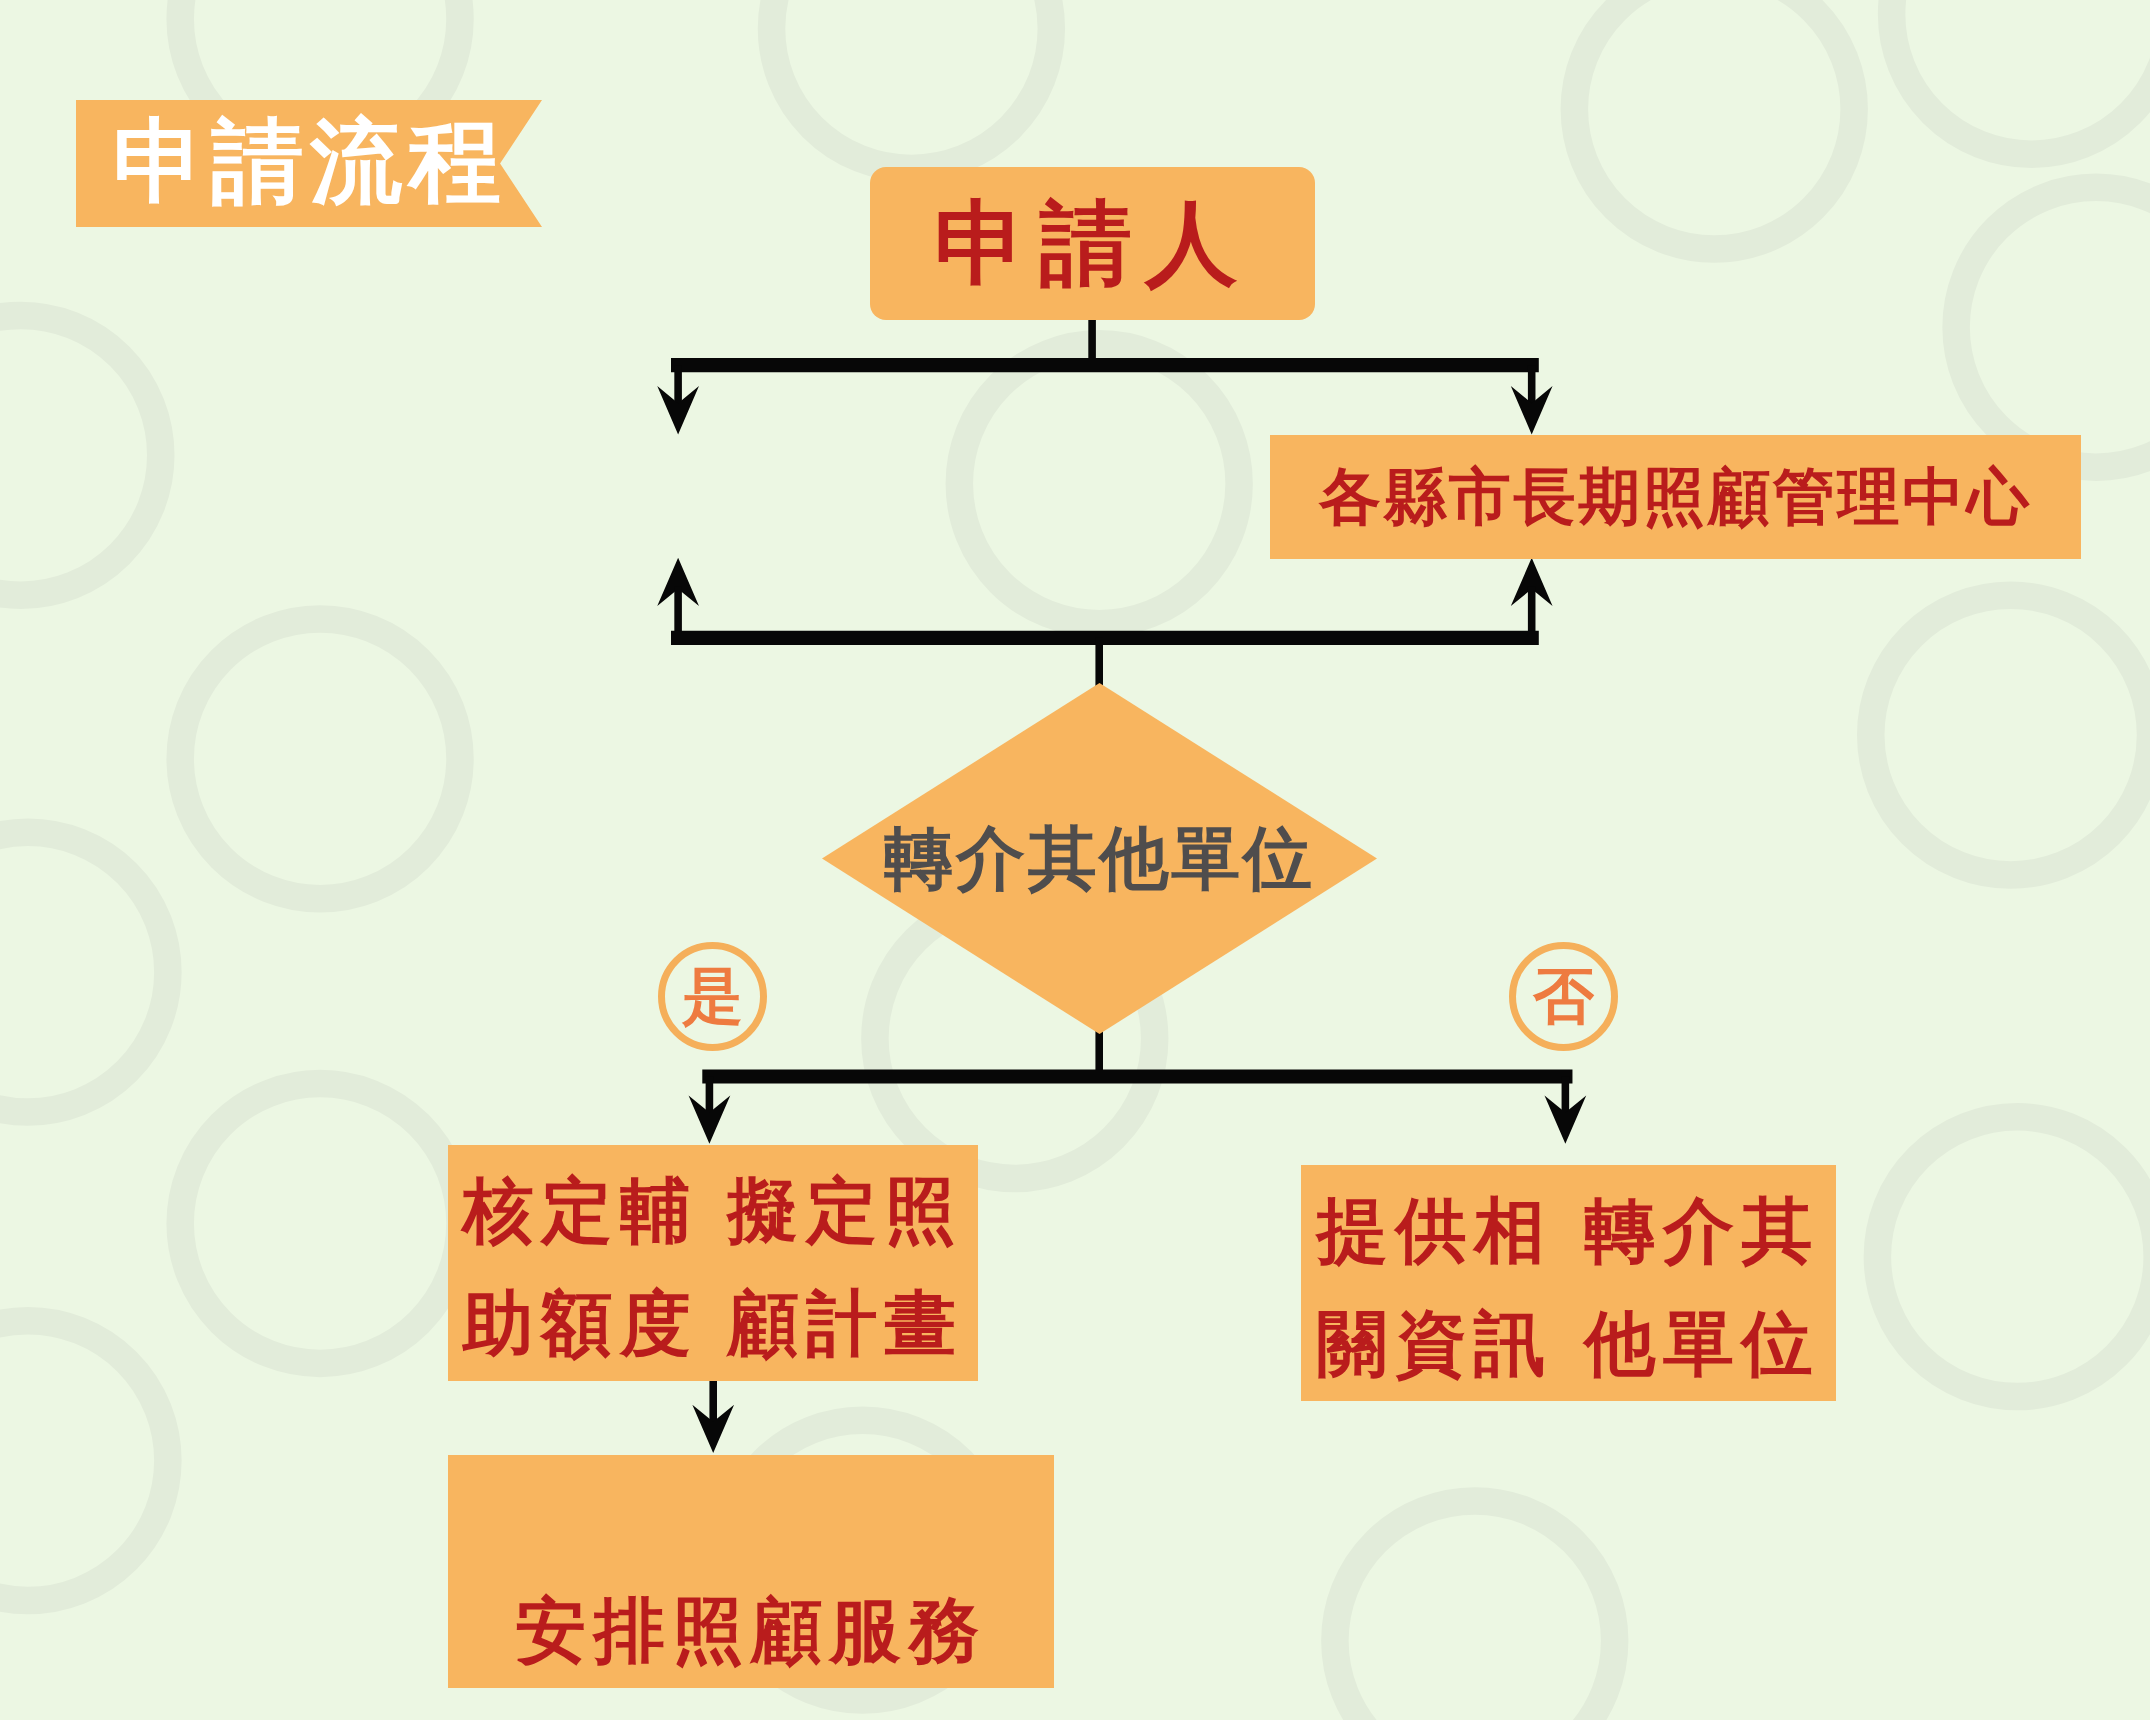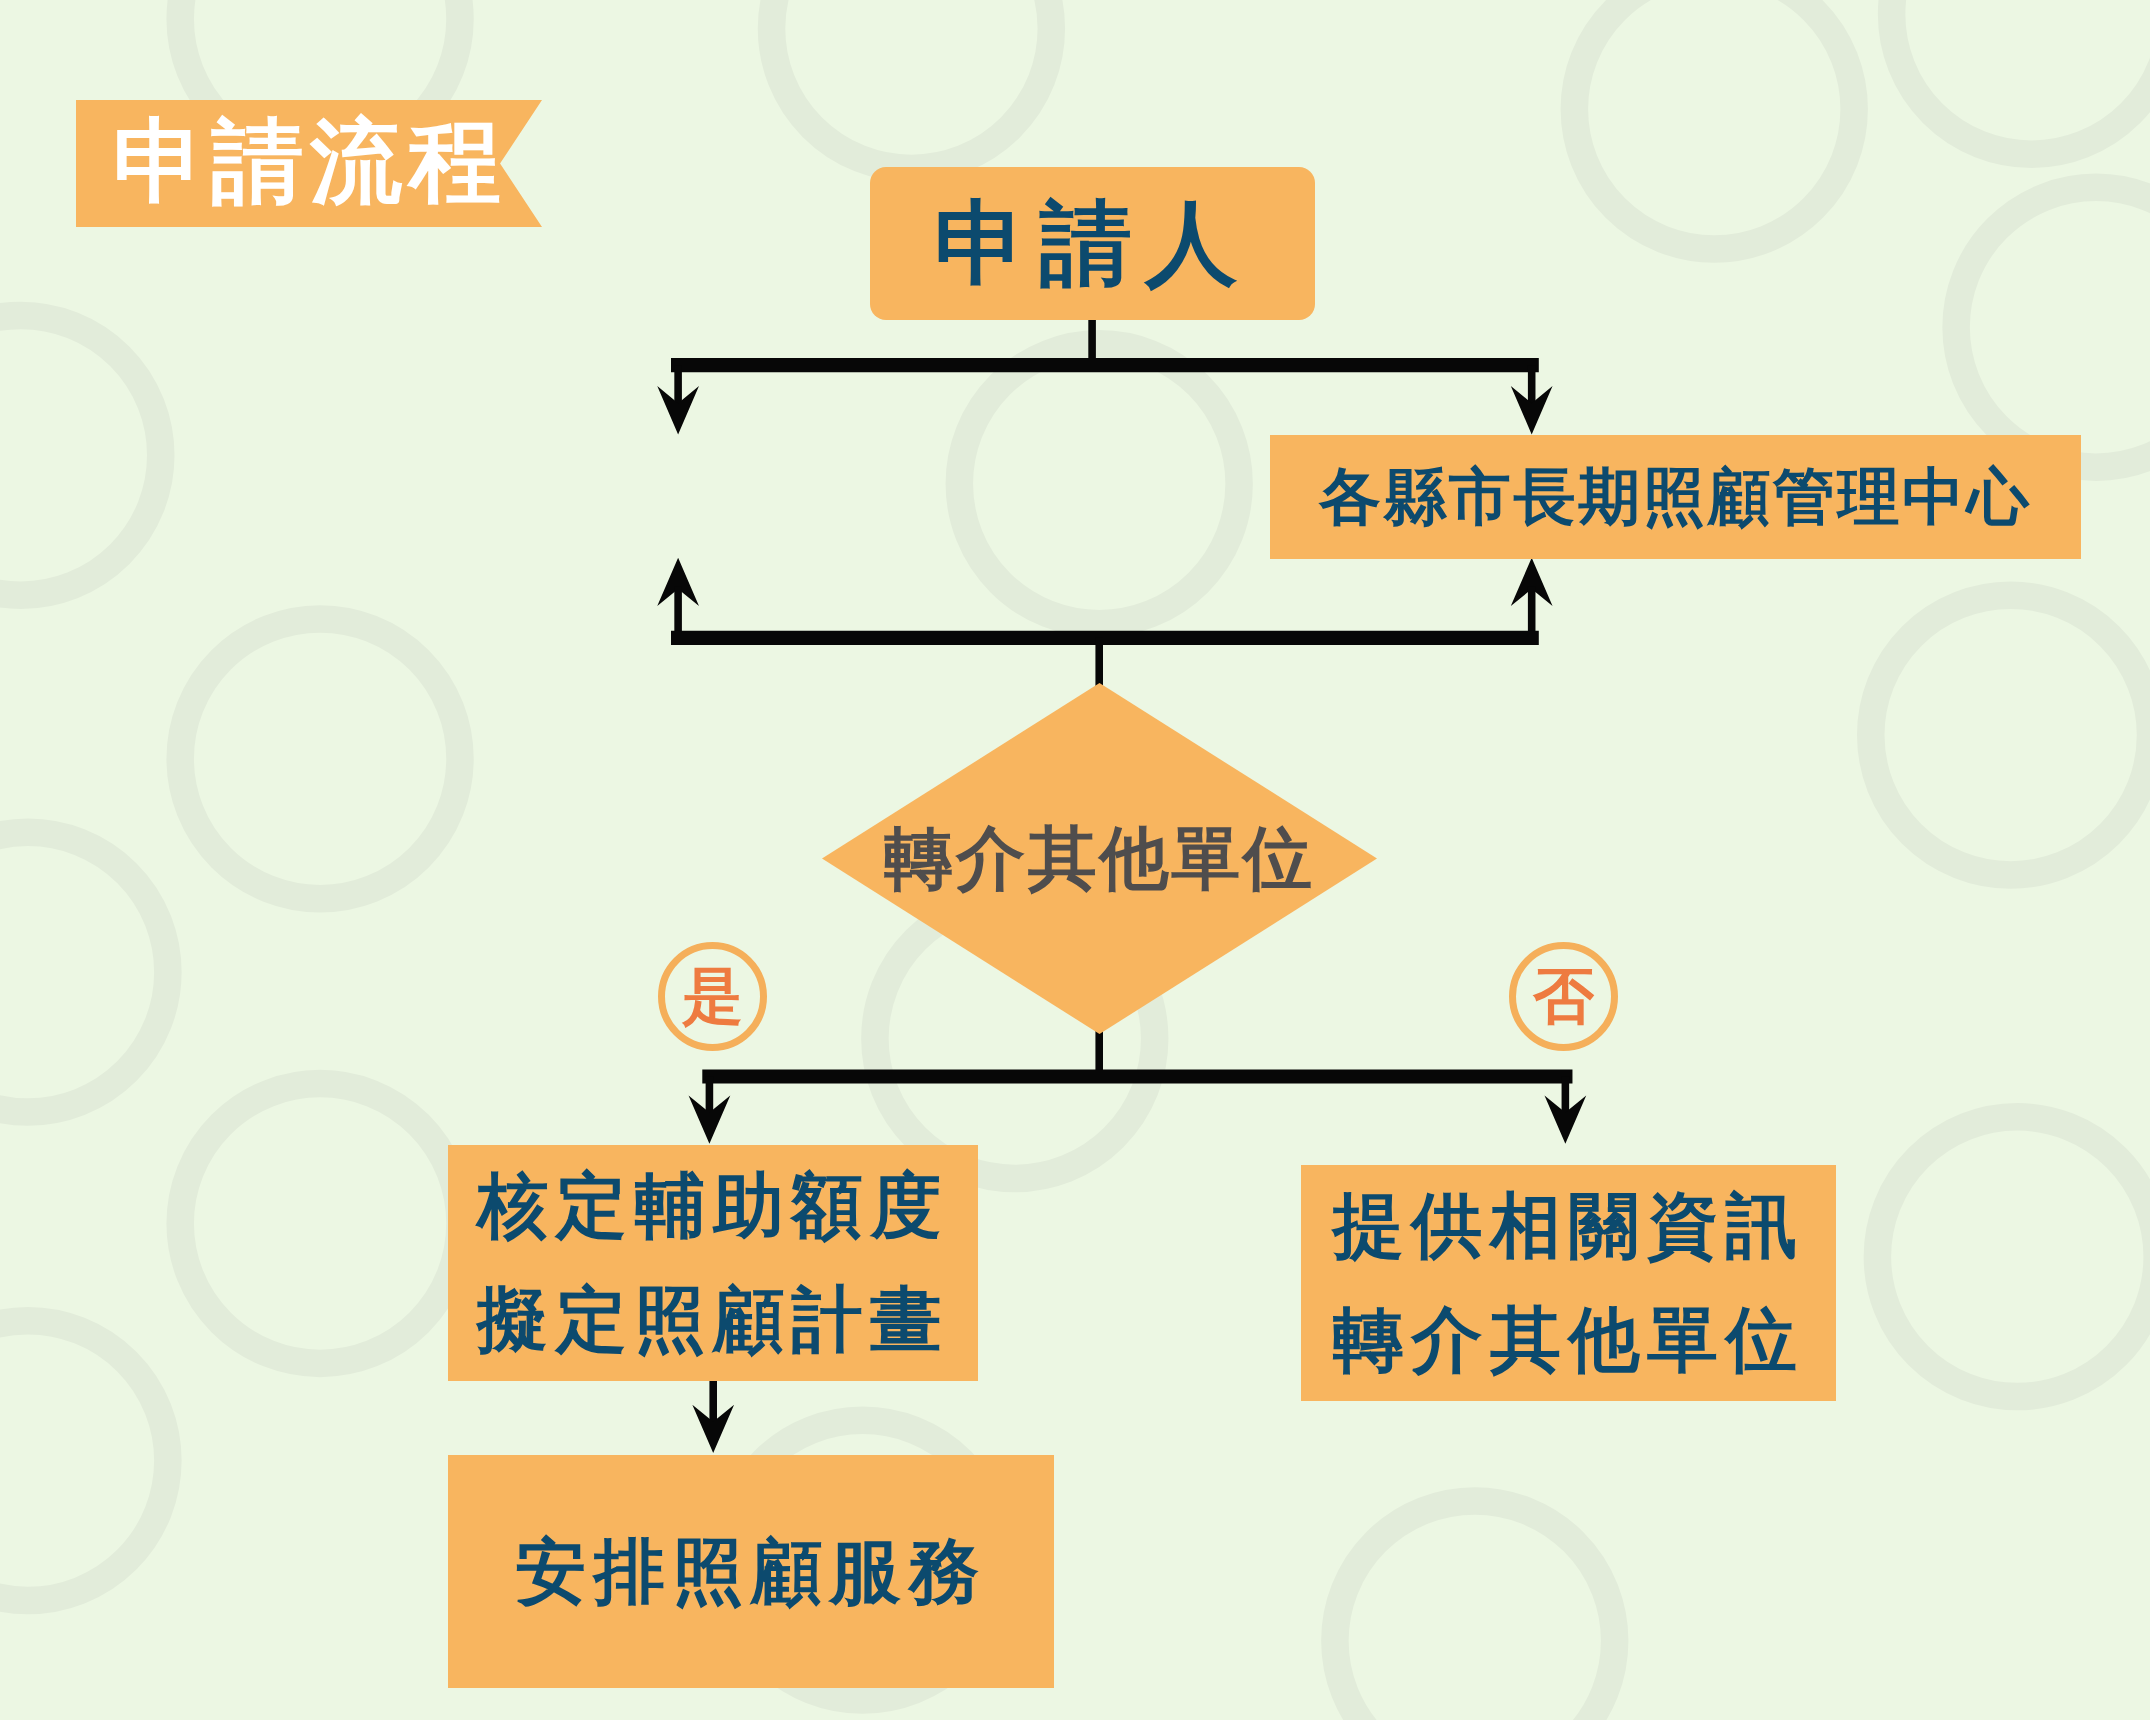--- a/index.html
+++ b/index.html
@@ -8,21 +8,21 @@
     background:#ECF7E3;
     font-family:"DejaVu Sans","Liberation Sans",sans-serif;
     overflow:hidden;
   }
   .canvas{position:relative;width:2151px;height:1721px;background:#ECF7E3;}
   .layer{position:absolute;left:0;top:0;z-index:1;}
   .node{
     position:absolute;z-index:2;
     background:#F8B55F;
     display:flex;align-items:center;justify-content:center;
-    color:#0c4a6e;font-weight:700;text-align:center;
+    color:#b91c1c;font-weight:700;text-align:center;
   }
   .rounded{border-radius:16px;}
   .ribbon{
     position:absolute;left:76px;top:100px;width:466px;height:127px;z-index:2;
     background:#F8B55F;
     clip-path:polygon(0 0,100% 0,91% 50%,100% 100%,0 100%);
     display:flex;
     color:#FFFFFF;font-weight:700;
     font-size:92px;letter-spacing:6.6px;
     padding-left:37px;box-sizing:border-box;
@@ -30,21 +30,21 @@
   .node-applicant{left:870px;top:167px;width:445px;height:153px;font-size:92px;letter-spacing:13.3px;}
   .node-hotline{left:247px;top:435px;width:710px;height:121px;font-size:70px;letter-spacing:1.9px;}
   .node-center{left:1270px;top:435px;width:811px;height:124px;font-size:62px;letter-spacing:2.8px;}
   .diamond{
     position:absolute;left:822px;top:683px;width:555px;height:351px;z-index:2;
     background:#F8B55F;
     clip-path:polygon(50% 0,100% 50%,50% 100%,0 50%);
     display:flex;align-items:center;justify-content:center;
     color:#4F4D4D;font-weight:700;font-size:69px;letter-spacing:2.8px;
   }
-  .twoline{flex-direction:column;font-size:71px;letter-spacing:7.6px;line-height:1.6;}
+  .twoline{flex-direction:row;font-size:71px;letter-spacing:7.6px;line-height:1.6;align-items:flex-end;}
   .node-approve{left:448px;top:1145px;width:530px;height:236px;}
   .node-refer{left:1301px;top:1145px;width:535px;height:236px;margin-top:20px;}
   .node-arrange{left:448px;top:1455px;width:606px;height:233px;}
   .badge{
     position:absolute;z-index:3;width:109px;height:109px;border-radius:50%;
     background:#ECF7E3;border:7.1px solid #F5AF5A;box-sizing:border-box;
     display:flex;align-items:center;justify-content:center;
     color:#EE7B40;font-weight:700;font-size:61px;
   }
   .badge-yes{left:658px;top:942px;}

